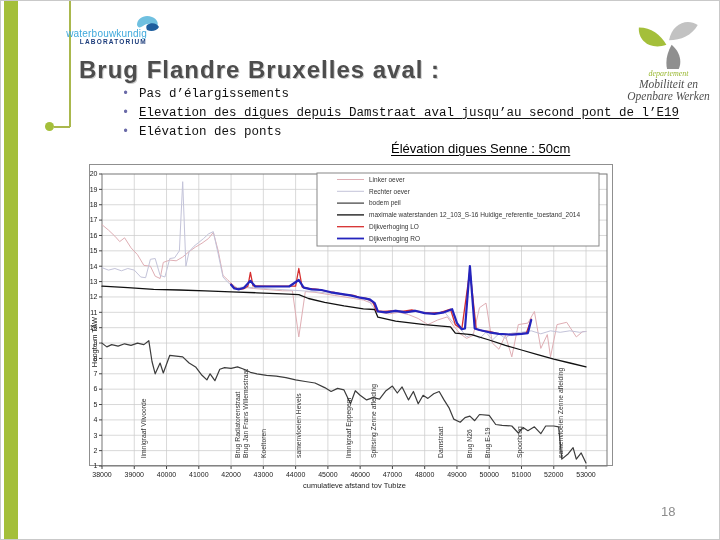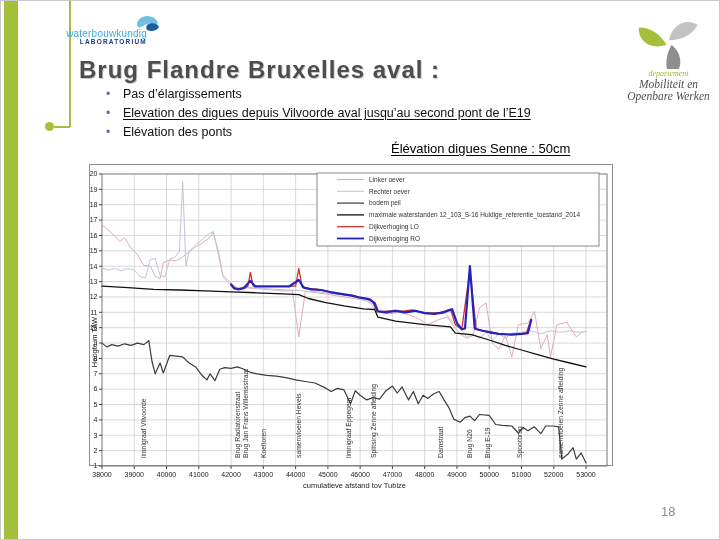--- a/index.html
+++ b/index.html
@@ -23,21 +23,21 @@
   .mow-logo{position:absolute;left:590px;top:12px;width:155px;text-align:center;}
   .mow-icon{display:block;margin:0 auto;width:64px;height:56px;}
   .mow-dep{font-family:"Liberation Serif", serif;font-style:italic;font-size:8px;color:#9ab832;line-height:9px;}
   .mow-l2,.mow-l3{font-family:"Liberation Serif", serif;font-style:italic;font-size:11.5px;color:#4f4f4f;line-height:12px;}
 
   .slide-title{
     position:absolute;left:78px;top:55px;font-size:24px;font-weight:bold;
     color:#4d4d4d;letter-spacing:1px;text-shadow:1px 1px 0 rgba(160,160,160,.55);
     white-space:nowrap;
   }
-  ul.bullets{position:absolute;left:105px;top:86px;margin:0;padding:0;list-style:none;}
+  ul.bullets{position:absolute;left:121px;top:86px;margin:0;padding:0;list-style:none;font-family:Liberation Mono, monospace;}
   ul.bullets li{
     position:relative;padding-left:17px;margin-bottom:5px;font-size:12.5px;color:#111;
     white-space:nowrap;
   }
   ul.bullets li::before{content:"\2022";position:absolute;left:0;top:0;color:#6a6aa8;font-size:12px;}
   ul.bullets li.u{text-decoration:underline;text-underline-offset:2px;}
 
   .chart-heading{
     position:absolute;left:390px;top:140px;font-size:13px;color:#000;
     text-decoration:underline;text-underline-offset:2px;white-space:nowrap;
@@ -79,21 +79,21 @@
     </svg>
     <div class="mow-dep">departement</div>
     <div class="mow-l2">Mobiliteit en</div>
     <div class="mow-l3">Openbare Werken</div>
   </div>
 
   <div class="slide-title">Brug Flandre Bruxelles aval :</div>
 
   <ul class="bullets">
     <li class="bullet">Pas d’élargissements</li>
-    <li class="bullet u">Elevation des digues depuis Vilvoorde aval  jusqu’au second pont de l’E19</li>
+    <li class="bullet u">Elevation des digues depuis Damstraat aval  jusqu’au second pont de l’E19</li>
     <li class="bullet">Elévation des ponts</li>
   </ul>
 
   <div class="chart-heading">Élévation digues Senne : 50cm</div>
 
   <div class="chart-box">
     <svg id="chart-svg" width="522" height="335" viewBox="0 0 522 335">
         <line x1="44.26837060702875" y1="9" x2="44.26837060702875" y2="301" stroke="#cccccc" stroke-width="0.75"></line>
         <line x1="76.5367412140575" y1="9" x2="76.5367412140575" y2="301" stroke="#cccccc" stroke-width="0.75"></line>
         <line x1="108.80511182108626" y1="9" x2="108.80511182108626" y2="301" stroke="#cccccc" stroke-width="0.75"></line>

